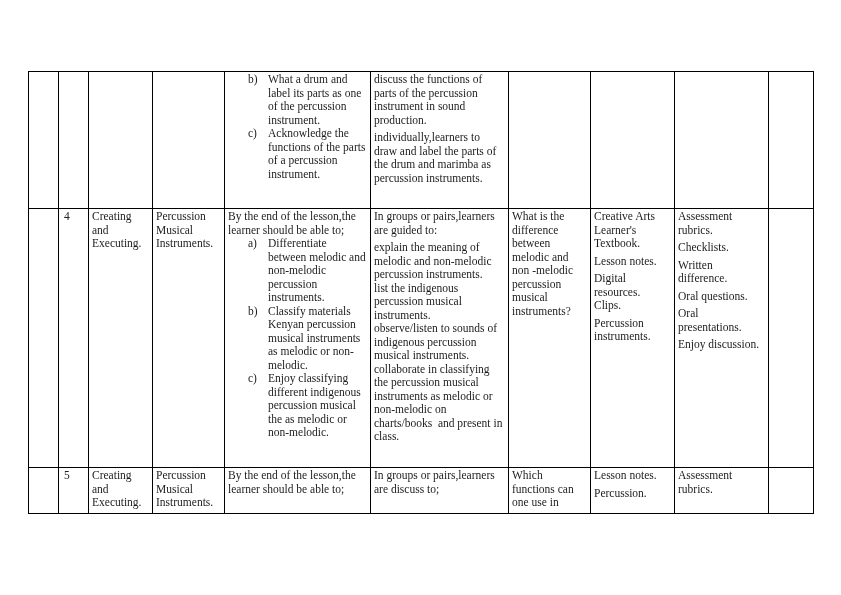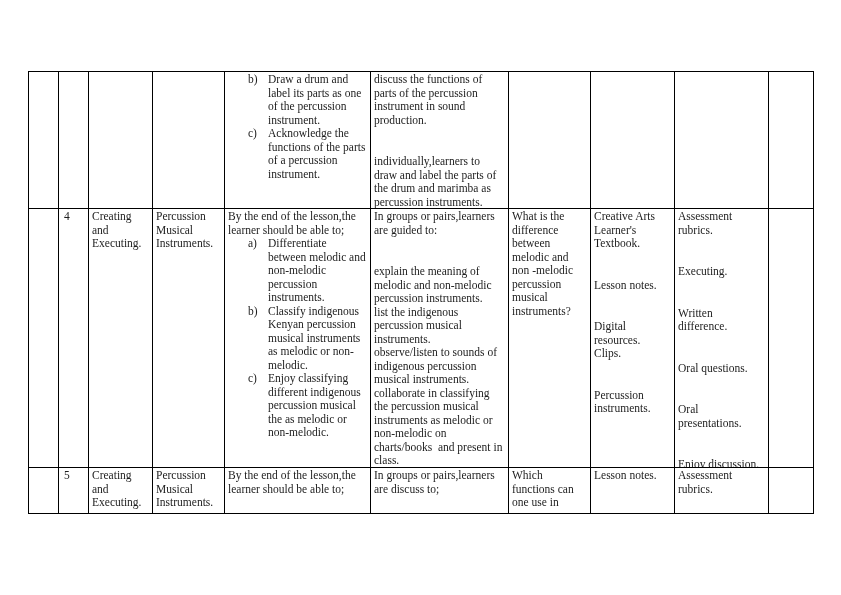--- a/index.html
+++ b/index.html
@@ -28,21 +28,21 @@
     vertical-align:top;
     padding:1px 4px 0 3px;
     font-size:11.5px;
     line-height:13.5px;
   }
   .cb { overflow:hidden; }
   tr.r0 .cb { height:135px; }
   tr.r1 .cb { height:257px; }
   tr.r2 .cb { height:44px; }
   .para { white-space:pre-wrap; }
-  .gap  { margin-top:28px; }
+  .gap  { margin-top:4px; }
   .oitem { display:flex; padding-left:20px; }
   .oitem .m { width:20px; flex:none; }
   .oitem .t { flex:1; white-space:pre-wrap; }
   .lesson-num { padding-left:2px; }
 </style>
 </head>
 <body>
 
 <div class="page">
   <table class="sow">
@@ -70,21 +70,21 @@
       <td>
             <div class="cb"></div>
           </td>
       <td>
             <div class="cb"></div>
           </td>
       <td>
         <div class="cb">
           <div class="oitem">
             <span class="m">b)</span>
-            <span class="t">Draw a drum and label its parts as one of the percussion instrument.</span>
+            <span class="t">What a drum and label its parts as one of the percussion instrument.</span>
           </div>
           <div class="oitem">
             <span class="m">c)</span>
             <span class="t">Acknowledge the functions of the parts of a percussion instrument.</span>
           </div>
         </div>
       </td>
       <td>
         <div class="cb">
           <div class="para">discuss the functions of parts of the percussion instrument in sound production.</div>
@@ -120,21 +120,21 @@
       </td>
       <td>
         <div class="cb">
           <div class="para">By the end of the lesson,the learner should be able to;</div>
           <div class="oitem">
             <span class="m">a)</span>
             <span class="t">Differentiate between melodic and non-melodic percussion instruments.</span>
           </div>
           <div class="oitem">
             <span class="m">b)</span>
-            <span class="t">Classify indigenous Kenyan percussion musical instruments as melodic or non-melodic.</span>
+            <span class="t">Classify materials Kenyan percussion musical instruments as melodic or non-melodic.</span>
           </div>
           <div class="oitem">
             <span class="m">c)</span>
             <span class="t">Enjoy classifying different indigenous percussion musical the as melodic or non-melodic.</span>
           </div>
         </div>
       </td>
       <td>
         <div class="cb">
           <div class="para">In groups or pairs,learners are guided to:</div>
@@ -152,21 +152,21 @@
           <div class="para">Creative Arts Learner's Textbook.</div>
           <div class="para gap">Lesson notes.</div>
           <div class="para gap">Digital resources.</div>
           <div class="para">Clips.</div>
           <div class="para gap">Percussion instruments.</div>
         </div>
       </td>
       <td>
         <div class="cb">
           <div class="para">Assessment rubrics.</div>
-          <div class="para gap">Executing.</div>
+          <div class="para gap">Checklists.</div>
           <div class="para gap">Written difference.</div>
           <div class="para gap">Oral questions.</div>
           <div class="para gap">Oral presentations.</div>
           <div class="para gap">Enjoy discussion.</div>
         </div>
       </td>
       <td>
             <div class="cb"></div>
           </td>
     </tr>

